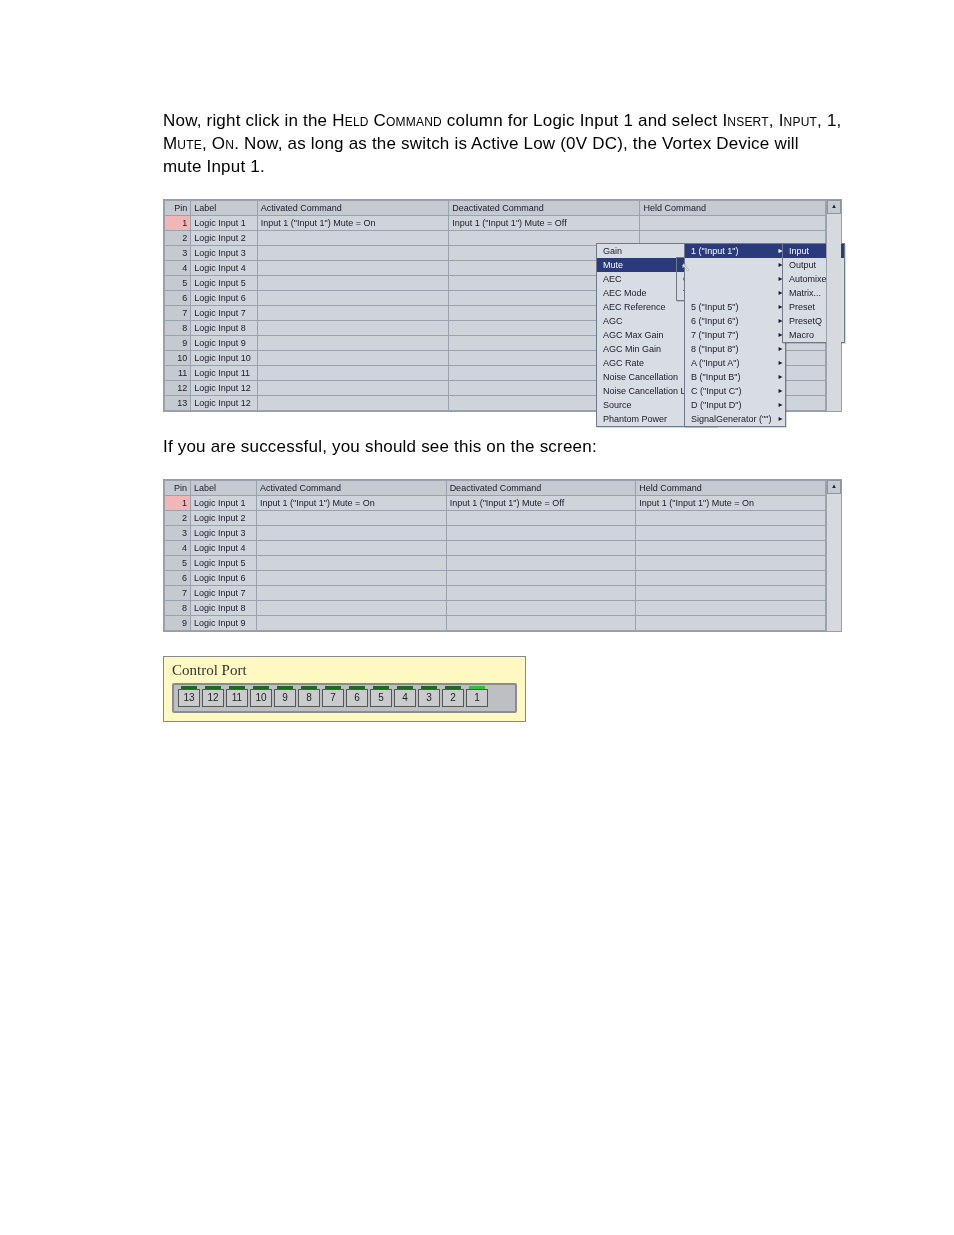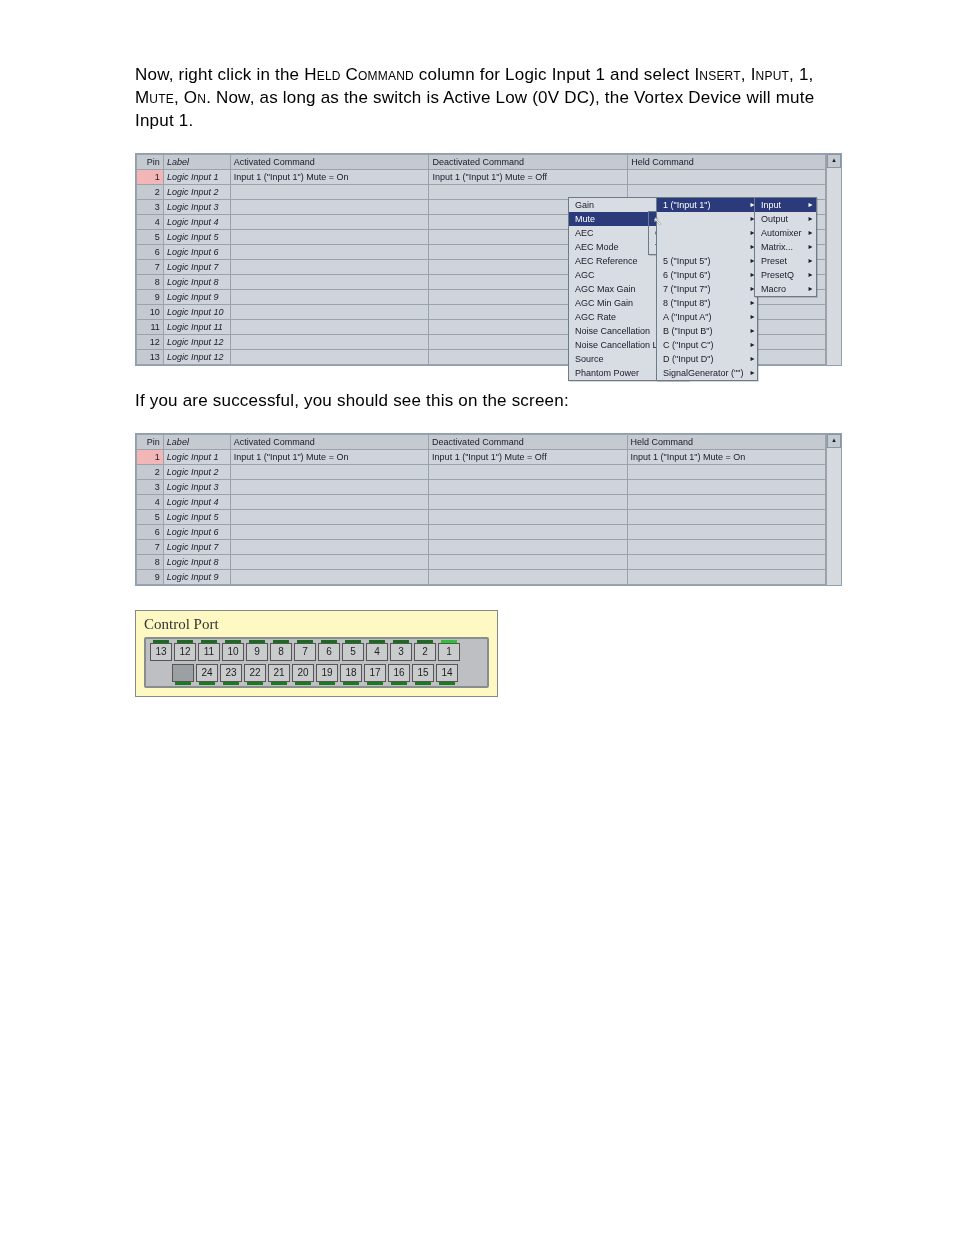--- a/index.html
+++ b/index.html
@@ -3,21 +3,22 @@
 <meta charset="utf-8">
 <style>
   body {
     margin: 0;
     padding: 0;
     font-family: Arial, Helvetica, sans-serif;
     background: #fff;
     width: 954px;
   }
   .page {
-    padding: 64px 112px 60px 135px;
+    padding: 110px 112px 60px 135px;
+    margin-left: 28px;
   }
   .para {
     font-size: 17px;
     color: #000;
     line-height: 1.35;
     margin: 0 0 20px 0;
     letter-spacing: 0.2px;
   }
   .sc { font-variant: small-caps; }
   
@@ -38,21 +39,21 @@
     background: #cfd3da;
     white-space: nowrap;
     overflow: hidden;
   }
   .shot th {
     background: #c5c9d0;
     font-weight: normal;
   }
   .shot .pin-col { width: 20px; text-align: right; background:#c5c9d0;}
   .shot .pin-col.sel { background: #f2b6b6; }
-  .shot .label-col { width: 60px; font-style: italic; }
+  .shot .label-col { width: 60px; }
   .shot .cmd-col { width: 193px; }
   .scrollbar {
     width: 14px;
     background: #d6dadf;
     border-left: 1px solid #9aa3ad;
     position: relative;
   }
   .scrollbar .arrow {
     height: 12px;
     background: #c5c9d0;
@@ -422,31 +423,17 @@
           <div class="pinbox nolit">9</div>
           <div class="pinbox nolit">8</div>
           <div class="pinbox nolit">7</div>
           <div class="pinbox nolit">6</div>
           <div class="pinbox nolit">5</div>
           <div class="pinbox nolit">4</div>
           <div class="pinbox nolit">3</div>
           <div class="pinbox nolit">2</div>
           <div class="pinbox lit">1</div>
         </div>
-      <div class="cp-row bottom" id="cpBot">
-          <div class="pinbox led blank"> </div>
-          <div class="pinbox led">24</div>
-          <div class="pinbox led">23</div>
-          <div class="pinbox led">22</div>
-          <div class="pinbox led">21</div>
-          <div class="pinbox led">20</div>
-          <div class="pinbox led">19</div>
-          <div class="pinbox led">18</div>
-          <div class="pinbox led">17</div>
-          <div class="pinbox led">16</div>
-          <div class="pinbox led">15</div>
-          <div class="pinbox led">14</div>
-        </div>
     </div>
   </div>
 
 
 </div>
 
 </body></html>

